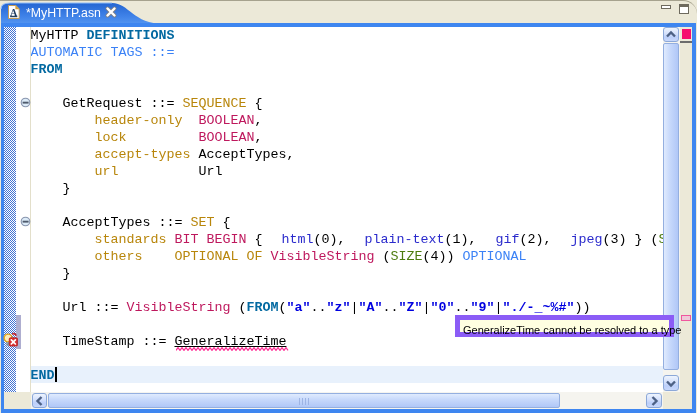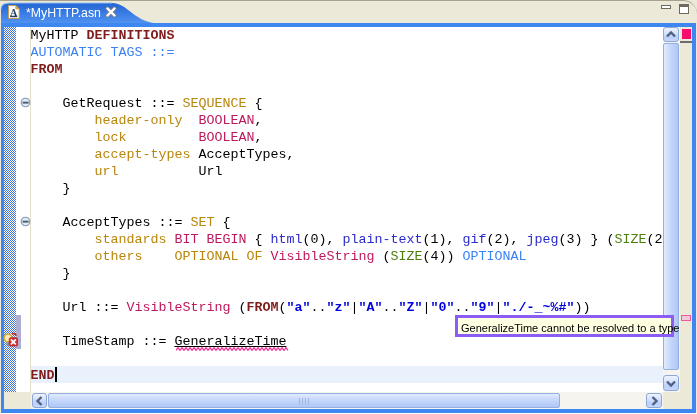--- a/index.html
+++ b/index.html
@@ -25,27 +25,27 @@
     background-size:2px 2px; }
   #ruler { left:16px; top:27px; width:15px; height:365px; background:#ffffff;
     border-right:1px solid #e3dfca; }
   #rangeind { left:16px; top:315px; width:5px; height:34px; background:#aeaed0; }
 
   #textarea { left:31px; top:27px; width:632px; height:365px; background:#ffffff; overflow:hidden; }
   #curline { left:0px; top:339px; width:632px; height:17px; background:#e8f1fc; }
 
   #code { left:-0.5px; top:0px; font-family:"Liberation Mono", monospace;
     font-size:13.333px; line-height:17px; white-space:pre; color:#000; }
-  .kw  { color:#7f1d1d; font-weight:bold; }      
+  .kw  { color:#0369a1; font-weight:bold; }      
   .mod { color:#000000; font-weight:normal; }      
   .gy  { color:#3b82f6; }                        
   .or  { color:#b8860b;margin-top:36px; }                        
   .ty  { color:#be185d; }                        
   .gn  { color:#4d7c0f; }                        
-  .en  { color:#2a2acc; }                        
+  .en  { color:#2a2acc;margin-left:11px; }                        
   .st  { color:#0000e0; font-weight:bold; }      
   .ul  { text-decoration:underline; }
 
   #caret { left:24px; top:340px; width:2px; height:15px; background:#000; }
 
   
   #vsb { left:663px; top:27px; width:17px; height:365px; background:#f5f4ef; }
   .sbtn { position:absolute; border:1px solid #8ca8d8; border-radius:3px;
     background:linear-gradient(180deg,#eef4fe 0%,#d3e0fc 45%,#bccffa 70%,#c8d8fb 100%); }
   #vup   { left:0px; top:0px;  width:16px; height:15px; }
@@ -67,21 +67,21 @@
   #hleft  { left:1px; top:1px; width:15px; height:15px; }
   #hright { left:615px; top:1px; width:16px; height:15px; }
   #hthumb { position:absolute; left:17px; top:1px; width:512px; height:15px;
     border:1px solid #94afe0; border-radius:2px;
     background:linear-gradient(180deg,#e0ebfe 0%,#c6d8fb 45%,#b0c7f7 100%); }
   #hgrip { position:absolute; left:250px; top:4px; width:12px; height:7px;
     background:repeating-linear-gradient(90deg,#9db4e4 0 1px,transparent 1px 3px); }
 
   
   #tooltip { left:455px; top:315px; width:219px; height:22px; background:#ffffe1;
-    border:3px solid #8b5cf6; font-size:11px; line-height:20px; color:#000;
+    border:5px solid #8b5cf6; font-size:11px; line-height:20px; color:#000;
     padding-left:3px; white-space:nowrap; z-index:30; }
 
   
   #minbtn { left:661px; top:5px; width:10px; height:4px; border:1px solid #6e6a5e; background:#fff; }
   #maxbtn { left:679px; top:4px; width:10px; height:10px; border:1px solid #6e6a5e; background:#fff; }
   #maxbar { position:absolute; left:0; top:0; width:8px; height:2px; background:#6e6a5e; }
 </style>
 </head>
 <body>
   <div class="abs" id="header"></div>

